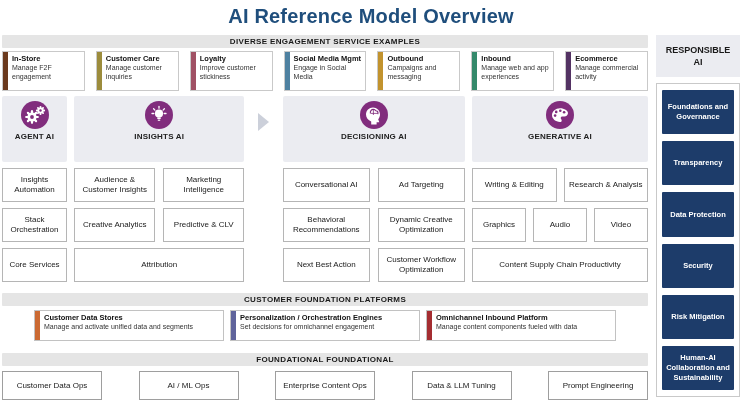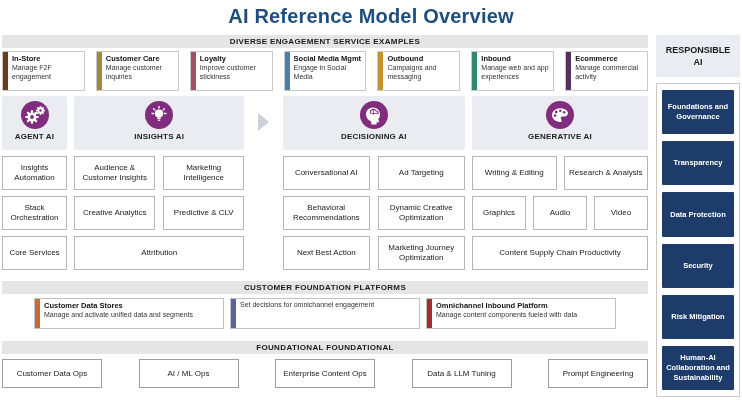--- a/index.html
+++ b/index.html
@@ -15,21 +15,21 @@
   .eng-row{display:flex;gap:11px;margin:3px 0 5px;}
   .eng-card{flex:1;background:#fff;border:1px solid #c9c9c9;display:flex;height:38px;min-width:0;}
   .stripe{width:5px;flex:0 0 5px;}
   .card-body{padding:2px 4px;min-width:0;}
   .card-title{font-size:7.5px;font-weight:700;color:#111;line-height:1.3;}
   .card-desc{font-size:7px;color:#333;line-height:1.25;}
   
   .cols{display:flex;justify-content:space-between;margin-bottom:11px;}
   .col{display:flex;flex-direction:column;}
   .col-agent{width:65px;}.col-insights{width:170px;}.col-decisioning{width:182px;}.col-generative{width:176px;}
-  .col-head{background:#ebecf1;border-radius:2px;height:54px;display:flex;flex-direction:column;align-items:center;
+  .col-head{background:#ebecf1;border-radius:2px;height:66px;display:flex;flex-direction:column;align-items:center;
             padding-top:5px;box-sizing:border-box;margin-bottom:6px;flex:0 0 auto;}
   .icon-circle{width:28px;height:28px;line-height:0;}
   .col-label{font-size:8px;font-weight:700;color:#222;margin-top:3px;letter-spacing:.2px;white-space:nowrap;}
   .arrow-gap{width:24px;display:flex;justify-content:center;align-items:flex-start;}
   .tri{margin-top:17px;width:0;height:0;border-left:11px solid #ccd0da;border-top:9px solid transparent;border-bottom:9px solid transparent;}
   .vstack{display:flex;flex-direction:column;gap:6px;}
   .grid2{display:grid;grid-template-columns:1fr 1fr;gap:6px 8px;grid-auto-rows:34px;}
   .grid6{display:grid;grid-template-columns:repeat(6,1fr);gap:6px 7px;grid-auto-rows:34px;}
   .span2{grid-column:span 2;}.span3{grid-column:span 3;}.span6{grid-column:span 6;}
   .box{background:#fff;border:1px solid #b5b5b5;height:34px;display:flex;align-items:center;justify-content:center;
@@ -189,21 +189,21 @@
               </svg>
             </span>
             <span class="col-label">DECISIONING AI</span>
           </div>
           <div class="grid2">
             <div class="box">Conversational AI</div>
             <div class="box">Ad Targeting</div>
             <div class="box">Behavioral Recommendations</div>
             <div class="box">Dynamic Creative Optimization</div>
             <div class="box">Next Best Action</div>
-            <div class="box">Marketing Journey Optimization</div>
+            <div class="box">Customer Workflow Optimization</div>
           </div>
         </div>
 
         <div class="col col-generative">
           <div class="col-head">
             <span class="icon-circle">
               <svg width="28" height="28" viewBox="0 0 28 28">
                 <circle cx="14" cy="14" r="14" fill="#812d7d"></circle>
                 <path d="M14 7.2c-4.4 0-8 3.1-8 6.9s3.6 6.9 8 6.9c1 0 1.7-.7 1.7-1.6 0-.5-.2-.9-.5-1.2-.3-.3-.5-.7-.5-1.1 0-.9.8-1.6 1.7-1.6h1.9c2.1 0 3.7-1.6 3.7-3.5C22 9.8 18.4 7.2 14 7.2z" fill="#fff"></path>
                 <circle cx="10.2" cy="10.9" r="1.3" fill="#812d7d"></circle>
@@ -231,20 +231,21 @@
         <div class="plat-card">
           <div class="stripe" style="background: rgb(203, 106, 51);"></div>
           <div class="card-body">
             <div class="card-title">Customer Data Stores</div>
             <div class="card-desc">Manage and activate unified data and segments</div>
           </div>
         </div>
         <div class="plat-card">
           <div class="stripe" style="background: rgb(95, 99, 155);"></div>
           <div class="card-body">
+            <div class="card-title">Personalization / Orchestration Engines</div>
             <div class="card-desc">Set decisions for omnichannel engagement</div>
           </div>
         </div>
         <div class="plat-card">
           <div class="stripe" style="background: rgb(164, 45, 49);"></div>
           <div class="card-body">
             <div class="card-title">Omnichannel Inbound Platform</div>
             <div class="card-desc">Manage content components fueled with data</div>
           </div>
         </div>

